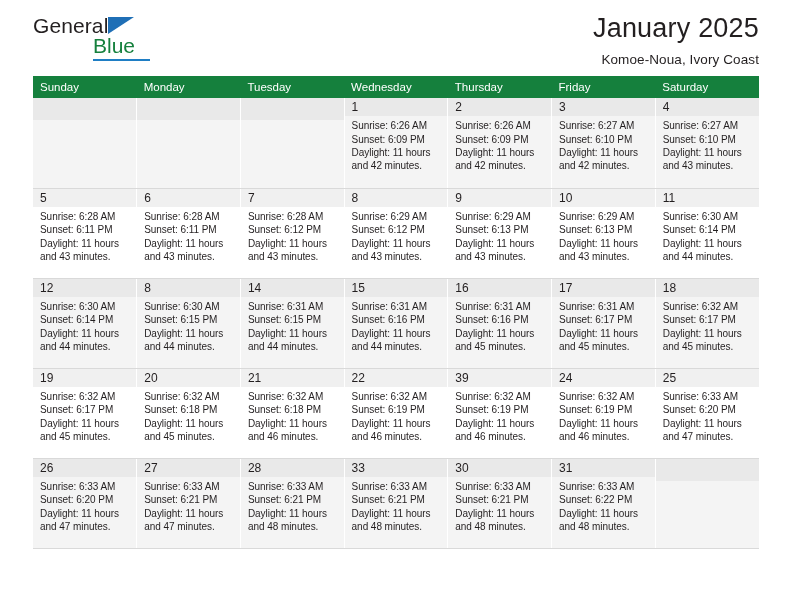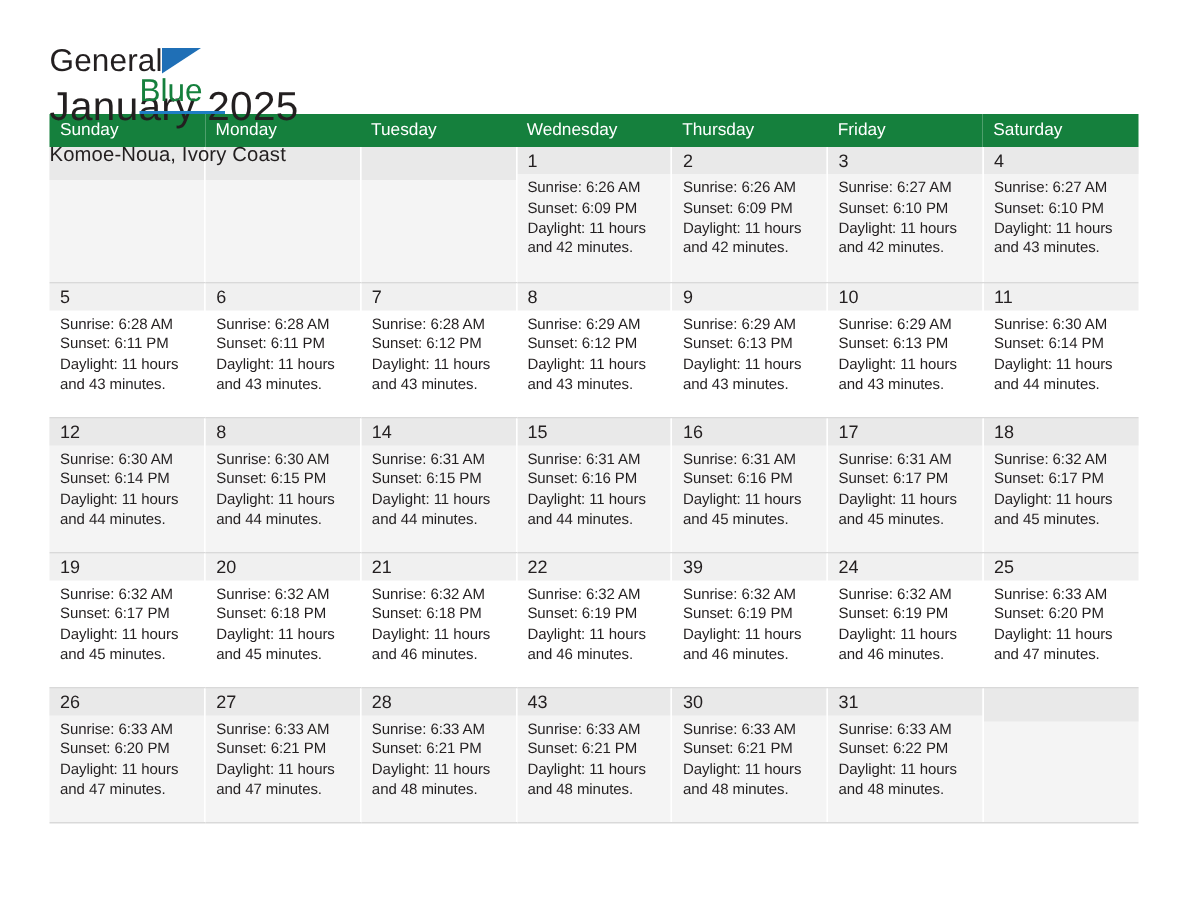--- a/index.html
+++ b/index.html
@@ -20,24 +20,23 @@
     height: 612px;
     box-sizing: border-box;
     padding: 0 33px;
   }
 
   
   .header {
     display: flex;
     align-items: flex-start;
     justify-content: space-between;
-    padding-top: 28px;
+    padding-top: 13px;
     height: 70px;
     box-sizing: border-box;
-    flex-direction: column;
   }
   .logo {
     position: relative;
     width: 120px;
     height: 48px;
     line-height: 1;
     user-select: none;
   }
   .logo-general {
     position: absolute;
@@ -67,22 +66,22 @@
   }
   .logo-underline {
     position: absolute;
     left: 60px;
     top: 46px;
     width: 57px;
     height: 2px;
     background: #1f7ec4;
   }
   .title-block {
+    text-align: right;
     padding-top: 0px;
-    margin-top: 28px;
   }
   .cal-title {
     font-size: 27px;
     font-weight: normal;
     color: #231f20;
     line-height: 1.15;
     letter-spacing: 0.2px;
   }
   .cal-subtitle {
     font-size: 13.5px;
@@ -445,21 +444,21 @@
           <td>
             <div class="daynum">28</div>
             <div class="info">
               <div>Sunrise: 6:33 AM</div>
               <div>Sunset: 6:21 PM</div>
               <div>Daylight: 11 hours</div>
               <div>and 48 minutes.</div>
             </div>
           </td>
           <td>
-            <div class="daynum">43</div>
+            <div class="daynum">33</div>
             <div class="info">
               <div>Sunrise: 6:33 AM</div>
               <div>Sunset: 6:21 PM</div>
               <div>Daylight: 11 hours</div>
               <div>and 48 minutes.</div>
             </div>
           </td>
           <td>
             <div class="daynum">30</div>
             <div class="info">

